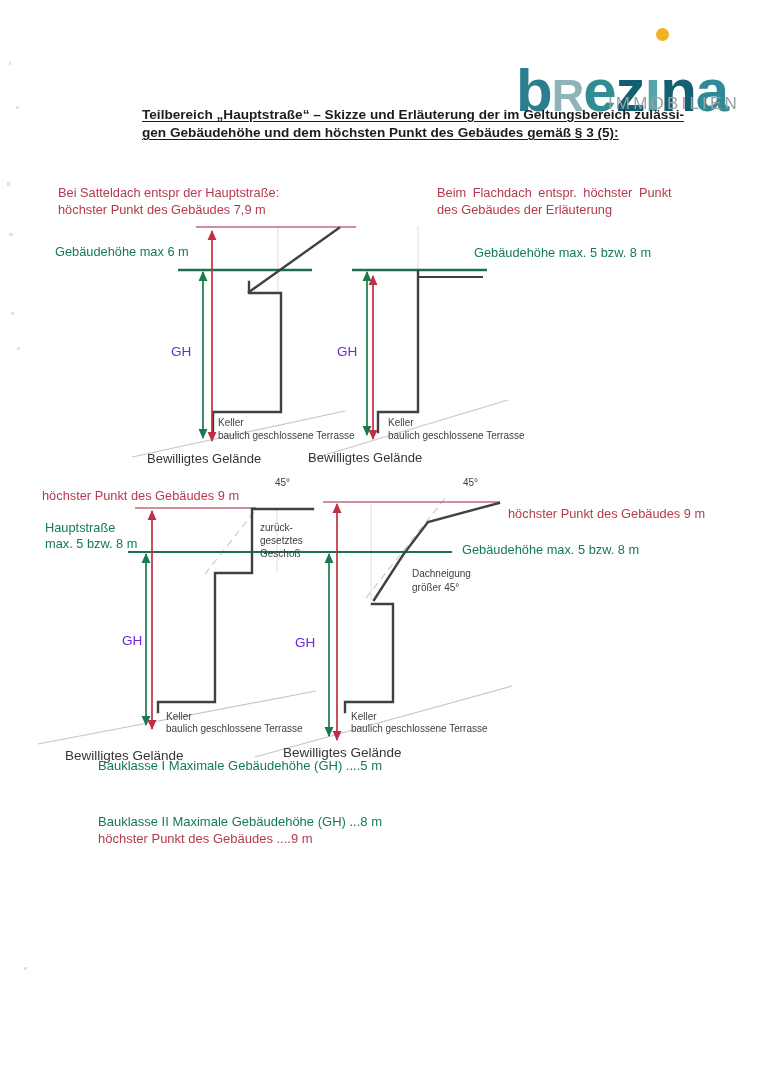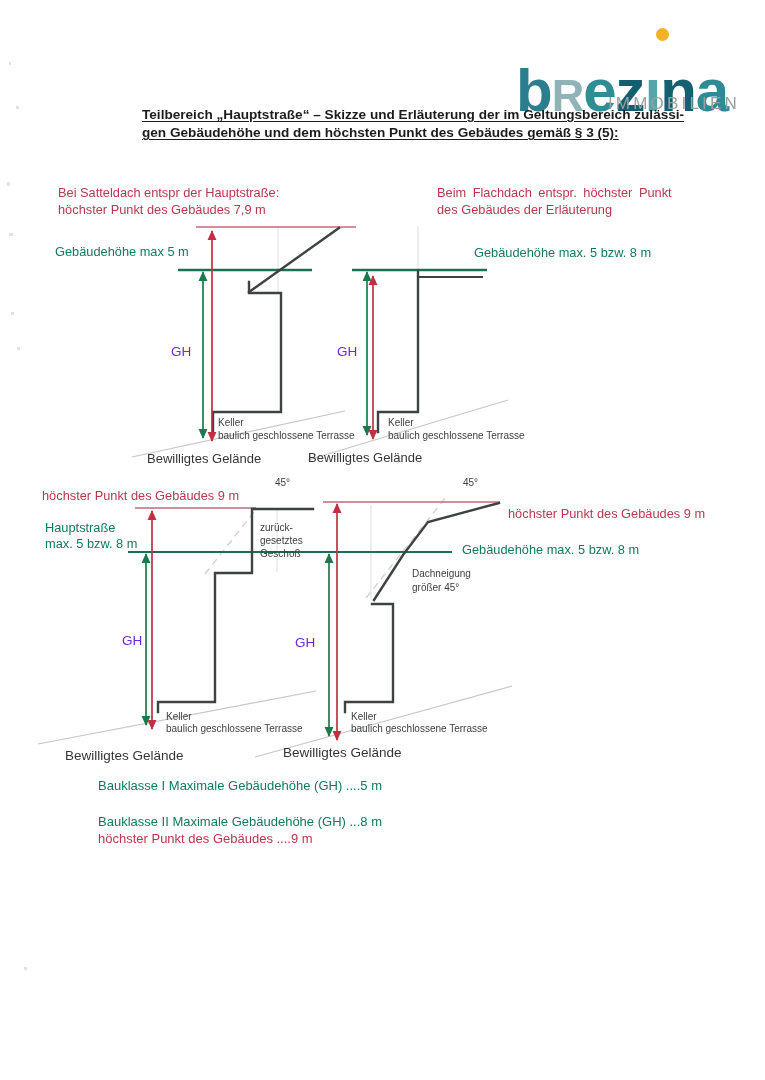--- a/index.html
+++ b/index.html
@@ -119,21 +119,21 @@
     <g stroke="#c22f44" stroke-width="1.7">
       <line x1="212" y1="231" x2="212" y2="441" marker-start="url(#ar)" marker-end="url(#ar)"></line>
       <line x1="373" y1="276" x2="373" y2="439" marker-start="url(#ar)" marker-end="url(#ar)"></line>
       <line x1="152" y1="511" x2="152" y2="729" marker-start="url(#ar)" marker-end="url(#ar)"></line>
       <line x1="337" y1="504" x2="337" y2="740" marker-start="url(#ar)" marker-end="url(#ar)"></line>
     </g>
   </svg>
 
   <div class="t md red" style="left:58px;top:186px;">Bei Satteldach entspr der Hauptstraße:</div>
   <div class="t md red" style="left:58px;top:203px;">höchster Punkt des Gebäudes 7,9 m</div>
-  <div class="t md grn" style="left:55px;top:245px;">Gebäudehöhe max 5 m</div>
+  <div class="t md grn" style="left:55px;top:245px;">Gebäudehöhe max 6 m</div>
   <div class="t gh" style="left:171px;top:345px;">GH</div>
   <div class="t sm" style="left:218px;top:417px;">Keller</div>
   <div class="t sm" style="left:218px;top:430px;">baulich geschlossene Terrasse</div>
   <div class="t bew" style="left:147px;top:452px;">Bewilligtes Gelände</div>
 
   <div class="t md red ws" style="left:437px;top:186px;">Beim Flachdach entspr. höchster Punkt</div>
   <div class="t md red" style="left:437px;top:203px;">des Gebäudes der Erläuterung</div>
   <div class="t md grn" style="left:474px;top:246px;">Gebäudehöhe max. 5 bzw. 8 m</div>
   <div class="t gh" style="left:337px;top:345px;">GH</div>
   <div class="t sm" style="left:388px;top:417px;">Keller</div>
@@ -156,17 +156,17 @@
 
   <div class="t md red" style="left:508px;top:507px;">höchster Punkt des Gebäudes 9 m</div>
   <div class="t md grn" style="left:462px;top:543px;">Gebäudehöhe max. 5 bzw. 8 m</div>
   <div class="t sm" style="left:412px;top:568px;">Dachneigung</div>
   <div class="t sm" style="left:412px;top:582px;">größer 45°</div>
   <div class="t gh" style="left:295px;top:636px;">GH</div>
   <div class="t sm" style="left:351px;top:711px;">Keller</div>
   <div class="t sm" style="left:351px;top:723px;">baulich geschlossene Terrasse</div>
   <div class="t bew" style="left:283px;top:746px;font-size:13.5px;">Bewilligtes Gelände</div>
 
-  <div class="legend-line grn" style="top:778px;">Bauklasse I Maximale Gebäudehöhe (GH) ....5 m</div>
+  <div class="legend-line grn" style="top:758px;">Bauklasse I Maximale Gebäudehöhe (GH) ....5 m</div>
   <div class="legend-line grn" style="top:814px;">Bauklasse II Maximale Gebäudehöhe (GH) ...8 m</div>
   <div class="legend-line red" style="top:831px;">höchster Punkt des Gebäudes ....9 m</div>
 
 </div>
 
 </body></html>

